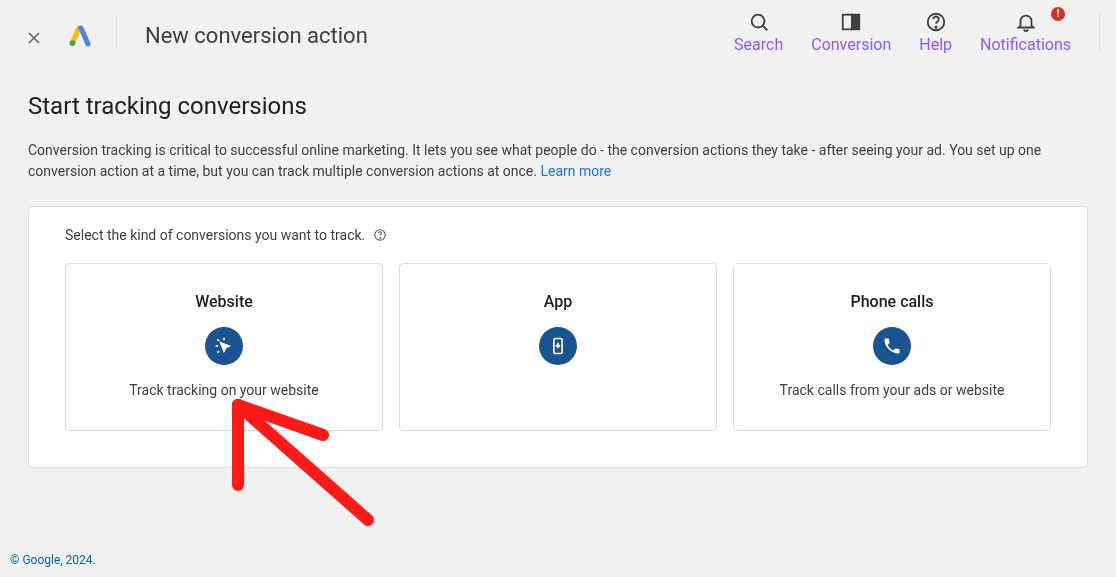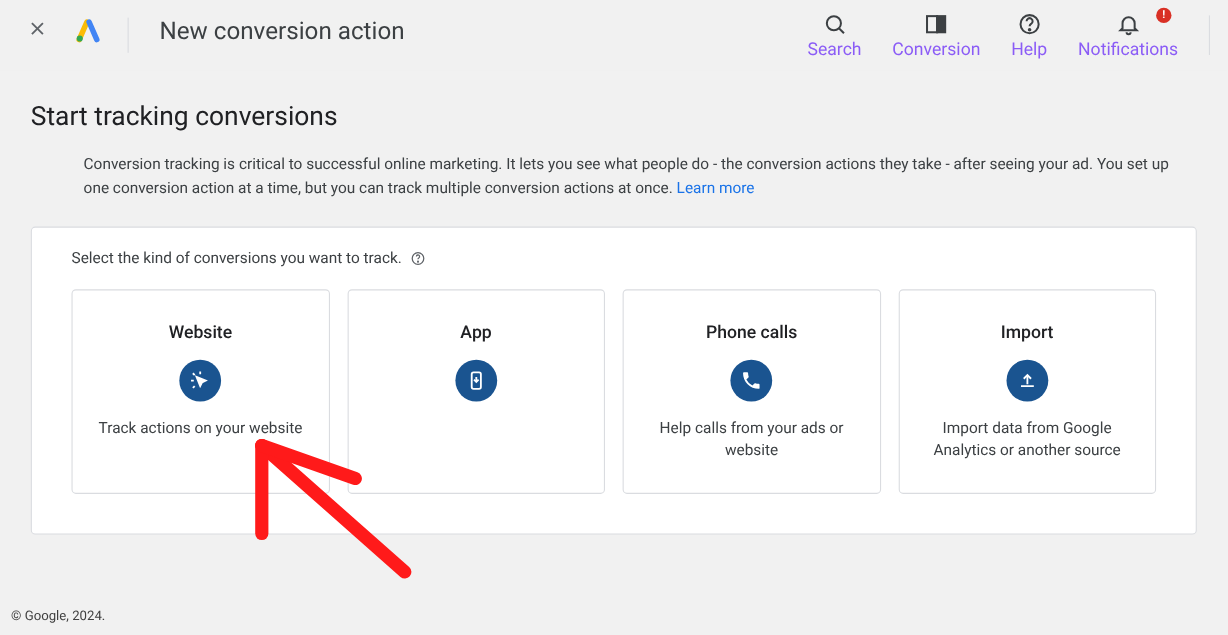--- a/index.html
+++ b/index.html
@@ -15,21 +15,21 @@
     .header {
       display: flex;
       align-items: center;
       justify-content: space-between;
       height: 64px;
       padding: 0 16px 0 24px;
       background: #f1f1f1;
     }
     .header-left {
       display: flex;
-      align-items: flex-start;
+      align-items: flex-end;
       gap: 24px;
     }
     .close-btn {
       color: #5f6368;
       display: flex;
       align-items: center;
       cursor: pointer;
     }
     .logo {
       display: flex;
@@ -91,21 +91,20 @@
       font-size: 24px;
       font-weight: 400;
       color: #202124;
       margin-bottom: 20px;
     }
     .desc {
       font-size: 14px;
       color: #3c4043;
       line-height: 1.5;
       margin-bottom: 24px;
-      margin-left: 48px;
     }
     .learn-more {
       color: #1a73e8;
       text-decoration: none;
     }
     .card {
       background: #fff;
       border: 1px solid #dadce0;
       border-radius: 4px;
       padding: 20px 36px 36px 36px;
@@ -157,21 +156,21 @@
     .option-desc {
       font-size: 14px;
       color: #3c4043;
       line-height: 1.4;
     }
     .footer {
       position: absolute;
       bottom: 10px;
       left: 10px;
       font-size: 12px;
-      color: #404040;
+      color: #0369a1;
     }
     .arrow-annotation {
       position: absolute;
       left: 228px;
       top: 395px;
       pointer-events: none;
     }
   </style>
 </head>
 <body>
@@ -251,55 +250,44 @@
         <div class="option-title">Website</div>
         <div class="icon-circle">
           <svg width="20" height="20" viewBox="0 0 24 24" fill="none" stroke="#fff" stroke-width="2">
               <path d="M8 8l10 4-4 2-2 4z" fill="#fff"></path>
               <line x1="4" y1="4" x2="6" y2="6"></line>
               <line x1="12" y1="2" x2="12" y2="5"></line>
               <line x1="2" y1="12" x2="5" y2="12"></line>
               <line x1="4" y1="20" x2="6" y2="18"></line>
             </svg>
         </div>
-        <div class="option-desc">Track actions on your website</div>
+        <div class="option-desc">Track tracking on your website</div>
       </div>
 
       <div class="option">
         <div class="option-title">App</div>
         <div class="icon-circle">
           <svg width="20" height="20" viewBox="0 0 24 24" fill="none" stroke="#fff" stroke-width="2">
               <rect x="7" y="3" width="10" height="18" rx="2"></rect>
               <path d="M12 8v5"></path>
               <path d="M9.5 11l2.5 2.5 2.5-2.5"></path>
             </svg>
         </div>
       </div>
 
       <div class="option">
         <div class="option-title">Phone calls</div>
         <div class="icon-circle">
           <svg width="20" height="20" viewBox="0 0 24 24" fill="#fff">
               <path d="M6.6 10.8a15 15 0 006.6 6.6l2.2-2.2a1 1 0 011-.25 11.4 11.4 0 003.6.6 1 1 0 011 1V20a1 1 0 01-1 1A17 17 0 013 4a1 1 0 011-1h3.5a1 1 0 011 1 11.4 11.4 0 00.6 3.6 1 1 0 01-.25 1z"></path>
             </svg>
         </div>
-        <div class="option-desc">Help calls from your ads or website</div>
+        <div class="option-desc">Track calls from your ads or website</div>
       </div>
 
-      <div class="option">
-        <div class="option-title">Import</div>
-        <div class="icon-circle">
-          <svg width="20" height="20" viewBox="0 0 24 24" fill="none" stroke="#fff" stroke-width="2">
-              <path d="M12 16V6"></path>
-              <path d="M8 10l4-4 4 4"></path>
-              <path d="M5 18h14"></path>
-            </svg>
-        </div>
-        <div class="option-desc">Import data from Google Analytics or another source</div>
-      </div>
 
     </div>
   </div>
 </div>
 
 <svg class="arrow-annotation" width="160" height="150" viewBox="0 0 160 150">
   <path d="M10 10 L140 125" stroke="#ff1a1a" stroke-width="12" stroke-linecap="round" fill="none"></path>
   <path d="M10 10 L10 90" stroke="#ff1a1a" stroke-width="12" stroke-linecap="round" fill="none"></path>
   <path d="M10 10 L95 40" stroke="#ff1a1a" stroke-width="12" stroke-linecap="round" fill="none"></path>
 </svg>

